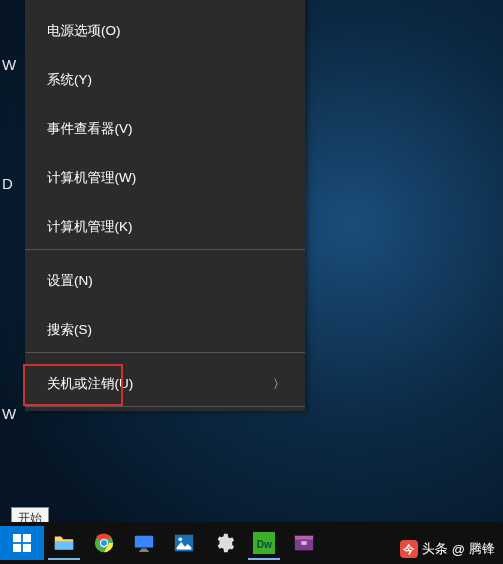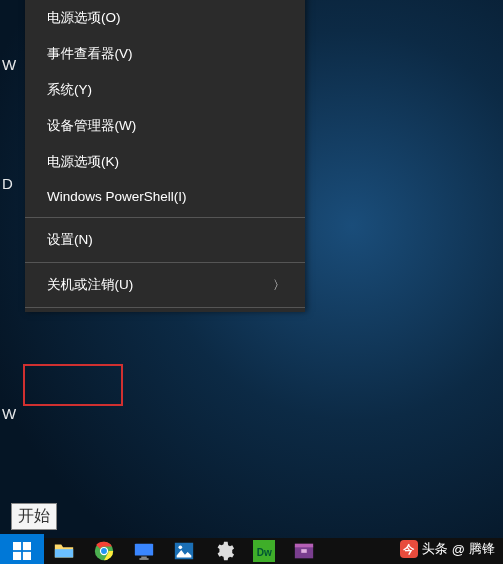--- a/index.html
+++ b/index.html
@@ -44,20 +44,21 @@
     background: #2b2b2b;
     color: #fff;
     font-size: 13.5px;
     box-shadow: 2px 0 6px rgba(0,0,0,0.5);
     padding-top: 10px;
   }
   .winx-menu .item {
     padding: 9px 10px 9px 22px;
     white-space: nowrap;
     cursor: default;
+    margin-top: 13px;
   }
   .winx-menu .sep {
     height: 1px;
     margin: 4px 0;
     background: #555;
   }
   .winx-menu .submenu {
     display: flex;
     justify-content: space-between;
     align-items: center;
@@ -74,29 +75,29 @@
   }
 
   
   .start-tip {
     position: absolute;
     left: 11px;
     bottom: 34px;
     background: #f5f5f5;
     color: #333;
     border: 1px solid #888;
-    font-size: 16px;
+    font-size: 12px;
     padding: 2px 6px;
   }
 
   
   .taskbar {
     position: absolute;
     left: 0; bottom: 0;
-    width: 503px; height: 26px;
+    width: 503px; height: 42px;
     background: #101010;
     display: flex;
     align-items: center;
   }
   .tb-left {
     display: flex;
     align-items: center;
     height: 100%;
   }
   .tb-btn {
@@ -141,29 +142,29 @@
 <div class="desktop">
 
   <div class="leftcol">
     <div class="ic ic1">W</div>
     <div class="ic ic2">D</div>
     <div class="ic ic5">W</div>
   </div>
 
   <div class="winx-menu">
     <div class="item"><span>电源选项(O)</span></div>
+    <div class="item"><span>系统(Y)</span></div>
     <div class="item"><span>事件查看器(V)</span></div>
-    <div class="item"><span>系统(Y)</span></div>
-    <div class="item"><span>设备管理器(W)</span></div>
-    <div class="item"><span>电源选项(K)</span></div>
-    <div class="item"><span>Windows PowerShell(I)</span></div>
+    <div class="item"><span>计算机管理(W)</span></div>
+    <div class="item"><span>计算机管理(K)</span></div>
 
     <div class="sep"></div>
 
     <div class="item" id="settings-item"><span>设置(N)</span></div>
+    <div class="item"><span>搜索(S)</span></div>
 
     <div class="sep"></div>
 
     <div class="item submenu">
       <span>关机或注销(U)</span>
       <span class="chev">〉</span>
     </div>
 
     <div class="sep"></div>
 

